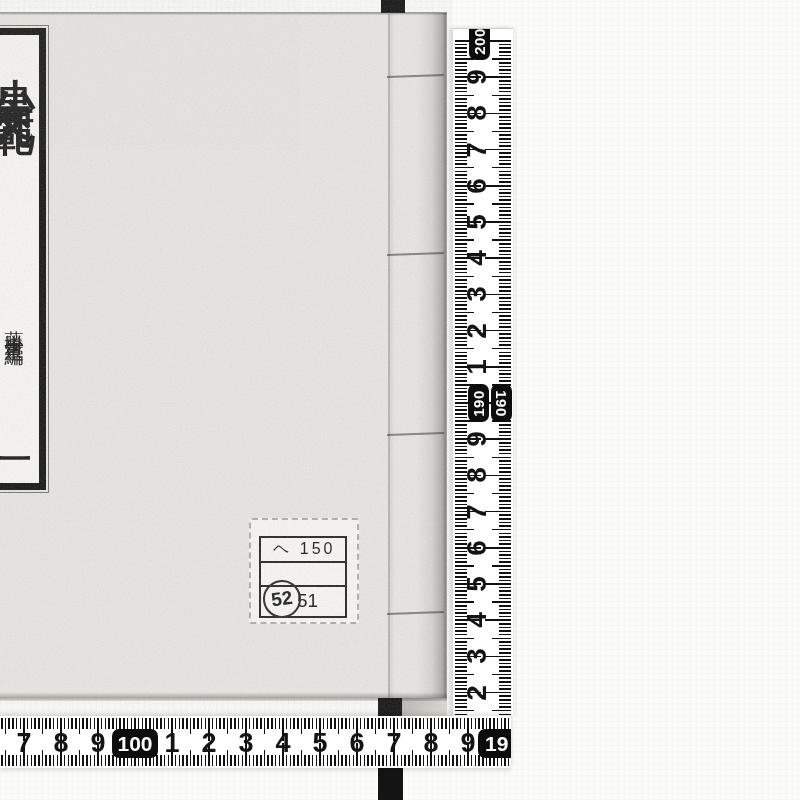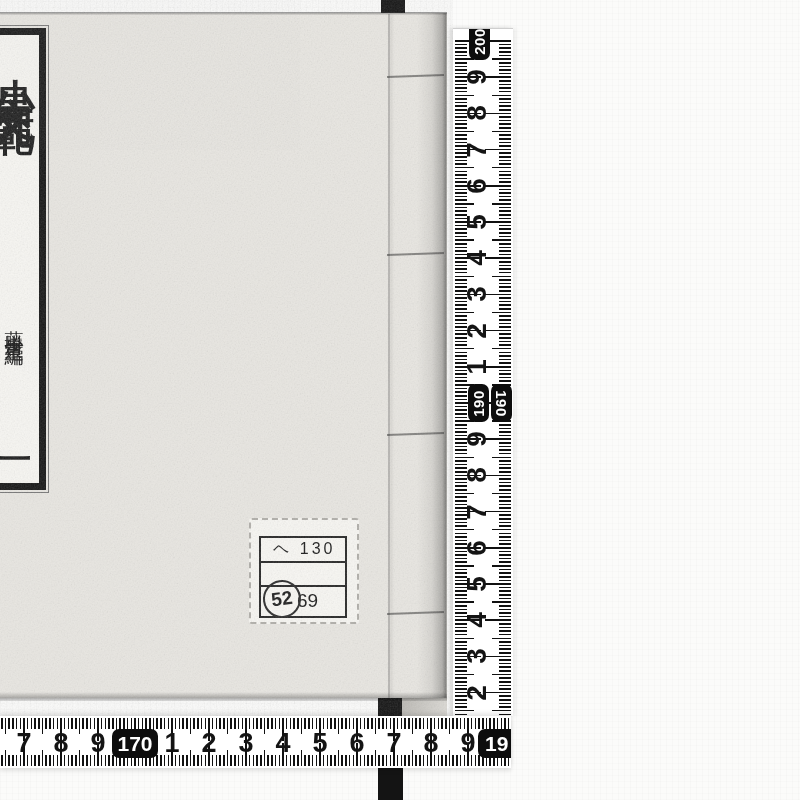--- a/index.html
+++ b/index.html
@@ -96,23 +96,23 @@
   <div class="stitch" style="top:612px;"></div>
 
   <div class="title-label">
     <div class="vtext title-main">小昌文九範</div>
     <div class="vtext title-editor">藤掛貴重編</div>
     <div class="vtext title-vol">一</div>
   </div>
 
   <div class="sticker">
     <div class="sticker-table">
-      <div class="sticker-row r1">ヘ 130</div>
+      <div class="sticker-row r1">ヘ 150</div>
       <div class="sticker-row r2"></div>
-      <div class="sticker-row r3">69</div>
+      <div class="sticker-row r3">51</div>
     </div>
     <div class="stamp">52</div>
   </div>
 
   <svg class="noise-book">
     <filter id="grainA">
         <feTurbulence type="fractalNoise" baseFrequency="0.7" numOctaves="2" stitchTiles="stitch"></feTurbulence>
         <feColorMatrix type="saturate" values="0"></feColorMatrix>
         <feComponentTransfer>
           <feFuncA type="linear" slope="0.5" intercept="0"></feFuncA>
@@ -837,21 +837,21 @@
       <div class="rlabel" style="left: 9px; top: 13px; width: 30px; height: 29px; font-size: 27px; display: flex;">
         <span>7</span>
       </div>
       <div class="rlabel" style="left: 46px; top: 13px; width: 30px; height: 29px; font-size: 27px; display: flex;">
         <span>8</span>
       </div>
       <div class="rlabel" style="left: 83px; top: 13px; width: 30px; height: 29px; font-size: 27px; display: flex;">
         <span>9</span>
       </div>
       <div class="rbox" style="left: 112px; top: 13px; width: 46px; height: 29px;">
-        <span style="font-size: 21px;">170</span>
+        <span style="font-size: 21px;">100</span>
       </div>
       <div class="rlabel" style="left: 157px; top: 13px; width: 30px; height: 29px; font-size: 27px; display: flex;">
         <span>1</span>
       </div>
       <div class="rlabel" style="left: 194px; top: 13px; width: 30px; height: 29px; font-size: 27px; display: flex;">
         <span>2</span>
       </div>
       <div class="rlabel" style="left: 231px; top: 13px; width: 30px; height: 29px; font-size: 27px; display: flex;">
         <span>3</span>
       </div>

